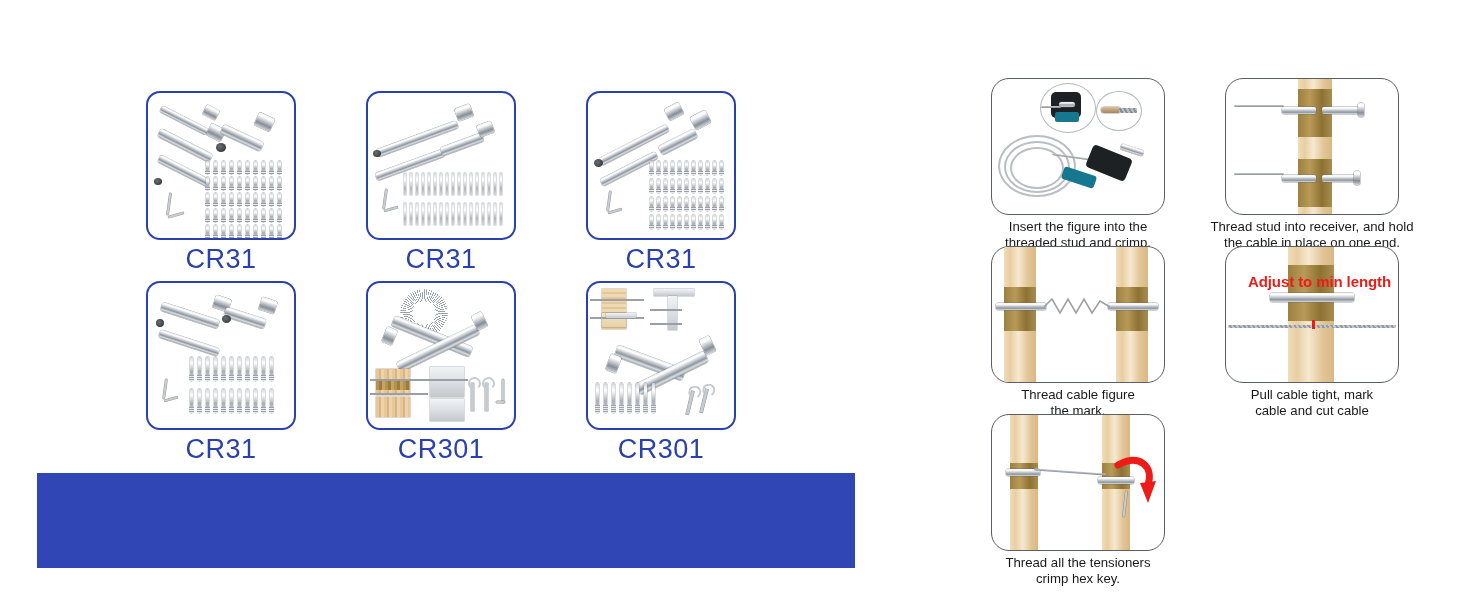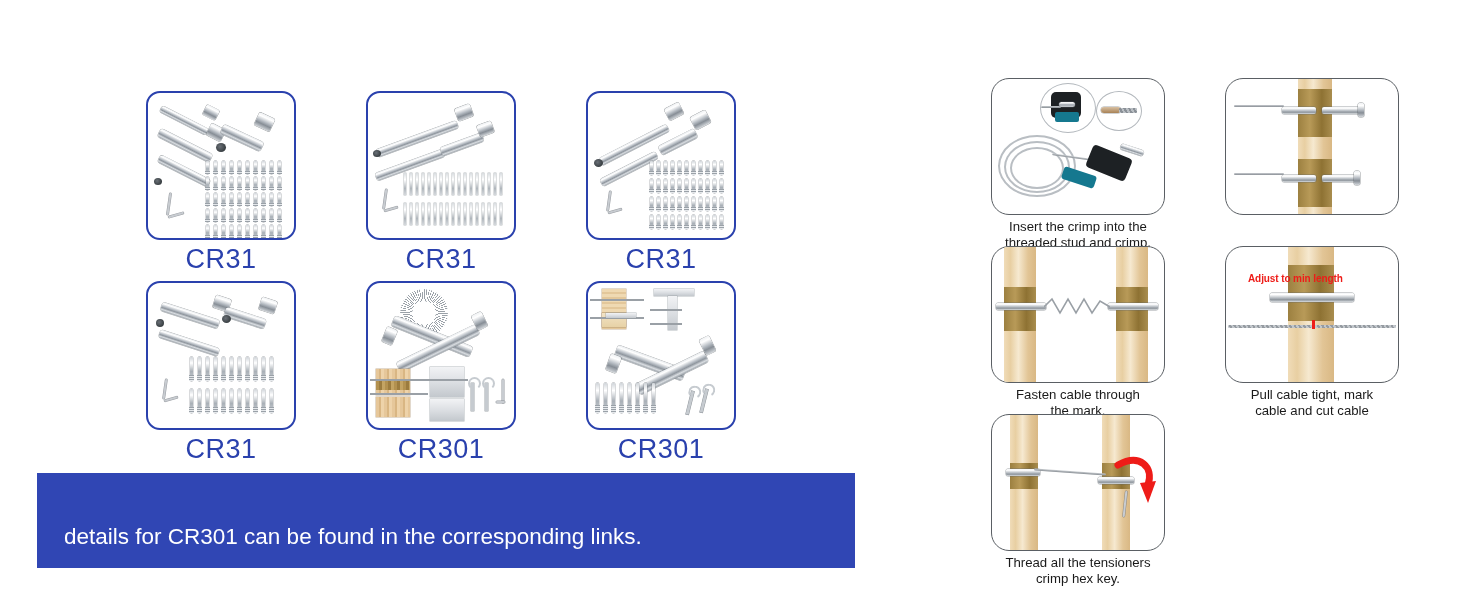--- a/index.html
+++ b/index.html
@@ -110,21 +110,21 @@
   .step-box{
     width:172px;height:135px;margin:0 auto;
     border:1.4px solid #5a5f64;border-radius:18px;
     background:#ffffff;position:relative;overflow:hidden;
   }
   .step-caption{
     text-align:center;font-size:13.2px;color:#1a1a1a;
     line-height:1.2;margin-top:4px;
   }
   .red-note{
-    position:absolute;color:#ee1c18;font-weight:bold;font-size:10px;
+    position:absolute;color:#ee1c18;font-weight:bold;font-size:15px;
     white-space:nowrap;letter-spacing:-.1px;
   }
 
   
   .post{
     position:absolute;
     background:linear-gradient(90deg,#f0dcb8 0%,#e8cfa2 20%,#f6e9d0 45%,#e2c596 75%,#d9b884 100%);
   }
   .post-dark{
     position:absolute;
@@ -463,21 +463,20 @@
         </div>
       </div>
       <div class="card-label">CR301</div>
     </div>
 
   </div>
 
   <div id="note-banner">
     <div id="note-text">
       <br>
-      <span>details for CR301 can be found in the corresponding links.</span>
     </div>
   </div>
 </div>
 
 <div id="steps-grid">
 
   <div class="step">
     <div class="step-box">
       <div class="coil" style="left:6px;top:56px;width:74px;height:58px;"></div>
       <div class="coil" style="left:12px;top:62px;width:62px;height:48px;"></div>
@@ -491,57 +490,61 @@
       </div>
       <div class="inset-circle" style="left:104px;top:12px;width:44px;height:38px;">
         <div class="rod" style="left:4px;top:15px;width:20px;height:6px;background:linear-gradient(180deg,#d8c0a2,#a88256);"></div>
         <div class="cableline" style="left:22px;top:16px;width:18px;height:5px;background:repeating-linear-gradient(60deg,#b9bec3 0 2px,#8a9097 2px 4px);"></div>
       </div>
       <div class="crimp-tool" style="left:96px;top:72px;width:42px;height:24px;border-radius:4px;transform:rotate(22deg);"></div>
       <div class="crimp-tool teal" style="left:70px;top:92px;width:34px;height:13px;border-radius:3px;transform:rotate(18deg);"></div>
       <div class="rod" style="left:128px;top:68px;width:24px;height:6px;transform:rotate(18deg);"></div>
     </div>
     <div class="step-caption">
-      <span>Insert the crimp into the</span><br>
+      <span>Insert the figure into the</span><br>
       <span>threaded stud and crimp.</span>
     </div>
   </div>
 
   <div class="step">
     <div class="step-box">
       <div class="post" style="left:72px;top:0;width:34px;height:135px;"></div>
       <div class="post-dark" style="left:72px;top:10px;width:34px;height:48px;"></div>
       <div class="post-dark" style="left:72px;top:80px;width:34px;height:48px;"></div>
       <div class="stud" style="left:56px;top:28px;width:34px;"></div>
       <div class="stud" style="left:96px;top:28px;width:40px;"></div>
       <div class="rod-head" style="left:132px;top:24px;width:6px;height:14px;"></div>
       <div class="cableline" style="left:8px;top:26px;width:50px;"></div>
       <div class="stud" style="left:56px;top:96px;width:34px;"></div>
       <div class="stud" style="left:96px;top:96px;width:36px;"></div>
       <div class="rod-head" style="left:128px;top:92px;width:6px;height:14px;"></div>
       <div class="cableline" style="left:8px;top:94px;width:50px;"></div>
     </div>
+    <div class="step-caption">
+      <span>Thread stud into receiver, and hold</span><br>
+      <span>the cable in place on one end.</span>
+    </div>
   </div>
 
   <div class="step">
     <div class="step-box">
       <div class="post" style="left:12px;top:0;width:32px;height:135px;"></div>
       <div class="post-dark" style="left:12px;top:40px;width:32px;height:28px;"></div>
       <div class="post-dark" style="left:12px;top:58px;width:32px;height:26px;"></div>
       <div class="post" style="left:124px;top:0;width:32px;height:135px;"></div>
       <div class="post-dark" style="left:124px;top:40px;width:32px;height:28px;"></div>
       <div class="post-dark" style="left:124px;top:58px;width:32px;height:26px;"></div>
       <div class="stud" style="left:4px;top:56px;width:50px;"></div>
       <div class="stud" style="left:116px;top:56px;width:50px;"></div>
       <svg style="position:absolute;left:52px;top:48px;" width="66" height="22" viewBox="0 0 66 22">
         <polyline points="0,12 8,4 16,18 24,4 32,18 40,4 48,18 56,6 66,12" fill="none" stroke="#9aa0a6" stroke-width="1.6"></polyline>
       </svg>
     </div>
     <div class="step-caption">
-      <span>Fasten cable through</span><br>
+      <span>Thread cable figure</span><br>
       <span>the mark.</span>
     </div>
   </div>
 
   <div class="step">
     <div class="step-box">
       <div class="post" style="left:62px;top:0;width:46px;height:135px;"></div>
       <div class="post-dark" style="left:62px;top:18px;width:46px;height:56px;"></div>
       <div class="red-note" style="left:22px;top:26px;">Adjust to min length</div>
       <div class="stud" style="left:44px;top:46px;width:84px;height:9px;"></div>

